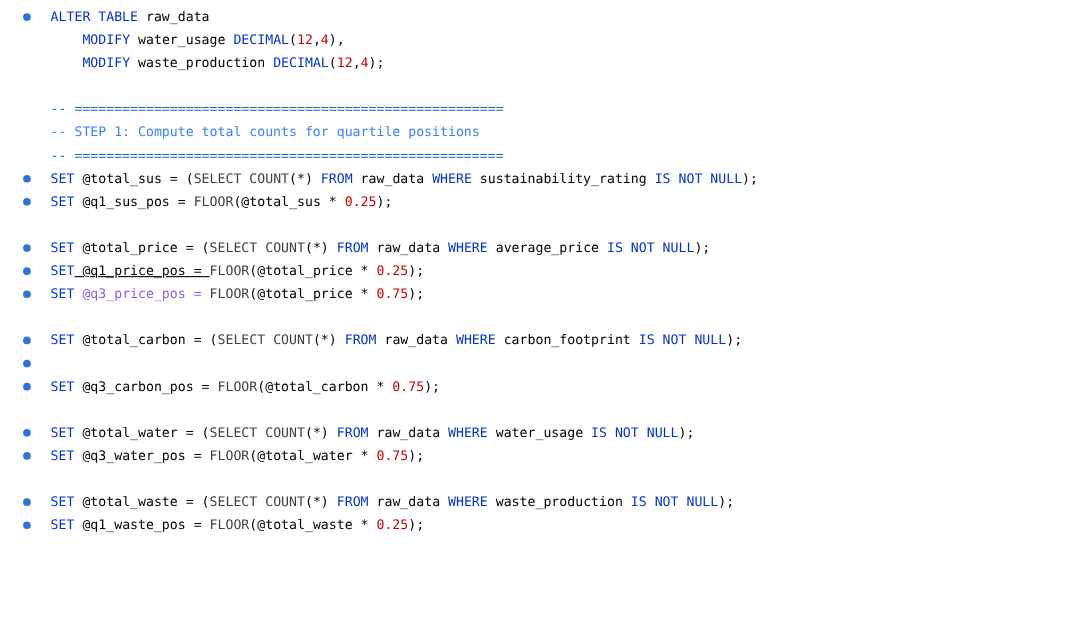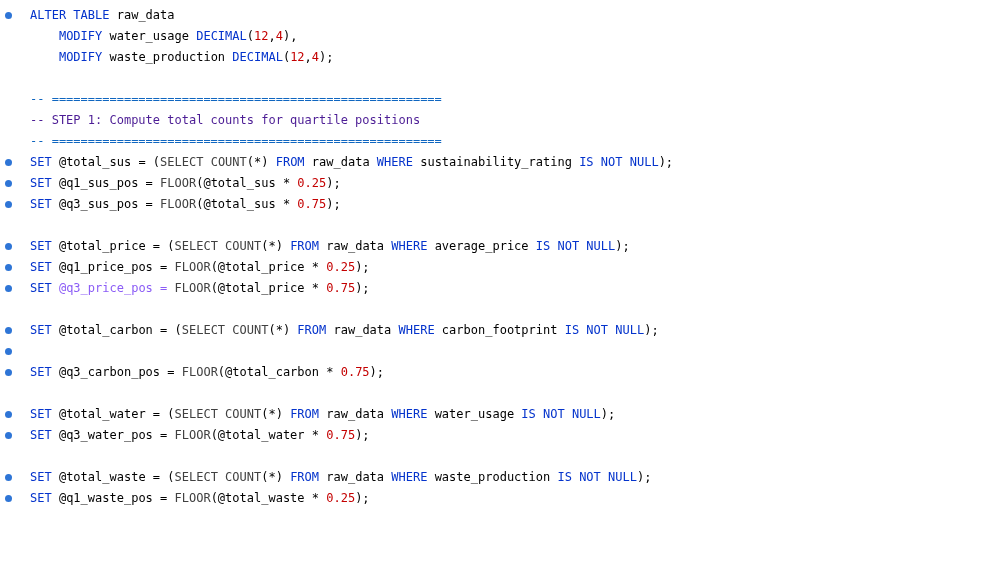--- a/index.html
+++ b/index.html
@@ -17,20 +17,21 @@
     font-family:"DejaVu Sans Mono","Liberation Mono",monospace;
     font-size:12px;
     line-height:21px;
     padding-top:5px;
     box-sizing:border-box;
   }
   .code-line{
     display:flex;
     align-items:flex-start;
     height:21px;
+    margin-left:16px;
   }
   .gutter{
     flex:0 0 30px;
     width:30px;
     height:21px;
     position:relative;
   }
   .bullet{
     position:absolute;
     left:5px;
@@ -66,59 +67,53 @@
     <div class="code-line">
       <span class="gutter"></span>
       <span class="code-text"></span>
     </div>
     <div class="code-line">
       <span class="gutter"></span>
       <span class="code-text"><span style="color: rgb(15, 102, 192);">-- ======================================================</span></span>
     </div>
     <div class="code-line">
       <span class="gutter"></span>
-      <span class="code-text"><span style="color: #4c1d95; text-align: center;">-- STEP 1: Compute total counts for quartile positions</span></span>
+      <span class="code-text"><span style="color: #3b82f6; text-align: center;">-- STEP 1: Compute total counts for quartile positions</span></span>
     </div>
     <div class="code-line">
       <span class="gutter"></span>
       <span class="code-text"><span style="color: rgb(15, 102, 192);">-- ======================================================</span></span>
     </div>
     <div class="code-line">
       <span class="gutter">
         <span class="bullet" style="background: rgb(46, 117, 214);"></span>
       </span>
       <span class="code-text"><span style="color: rgb(4, 51, 204);">SET</span><span style="color: rgb(0, 0, 0);"> @total_sus = (</span><span style="color: rgb(64, 64, 64);">SELECT</span><span style="color: rgb(0, 0, 0);"> </span><span style="color: rgb(64, 64, 64);">COUNT</span><span style="color: rgb(0, 0, 0);">(*) </span><span style="color: rgb(4, 51, 204);">FROM</span><span style="color: rgb(0, 0, 0);"> raw_data </span><span style="color: rgb(4, 51, 204);">WHERE</span><span style="color: rgb(0, 0, 0);"> sustainability_rating </span><span style="color: rgb(4, 51, 204);">IS NOT NULL</span><span style="color: rgb(0, 0, 0);">);</span></span>
     </div>
     <div class="code-line">
       <span class="gutter">
         <span class="bullet" style="background: rgb(46, 117, 214);"></span>
       </span>
       <span class="code-text"><span style="color: rgb(4, 51, 204);">SET</span><span style="color: rgb(0, 0, 0);"> @q1_sus_pos = </span><span style="color: rgb(64, 64, 64);">FLOOR</span><span style="color: rgb(0, 0, 0);">(@total_sus * </span><span style="color: rgb(196, 0, 0);">0.25</span><span style="color: rgb(0, 0, 0);">);</span></span>
     </div>
     <div class="code-line">
-      <span class="gutter">
-        <span class="bullet" style="background: rgb(46, 117, 214);"></span>
-      </span>
-      <span class="code-text"><span style="color: rgb(4, 51, 204);">SET</span><span style="color: rgb(0, 0, 0);"> @q3_sus_pos = </span><span style="color: rgb(64, 64, 64);">FLOOR</span><span style="color: rgb(0, 0, 0);">(@total_sus * </span><span style="color: rgb(196, 0, 0);">0.75</span><span style="color: rgb(0, 0, 0);">);</span></span>
-    </div>
-    <div class="code-line">
       <span class="gutter"></span>
       <span class="code-text"></span>
     </div>
     <div class="code-line">
       <span class="gutter">
         <span class="bullet" style="background: rgb(46, 117, 214);"></span>
       </span>
       <span class="code-text"><span style="color: rgb(4, 51, 204);">SET</span><span style="color: rgb(0, 0, 0);"> @total_price = (</span><span style="color: rgb(64, 64, 64);">SELECT</span><span style="color: rgb(0, 0, 0);"> </span><span style="color: rgb(64, 64, 64);">COUNT</span><span style="color: rgb(0, 0, 0);">(*) </span><span style="color: rgb(4, 51, 204);">FROM</span><span style="color: rgb(0, 0, 0);"> raw_data </span><span style="color: rgb(4, 51, 204);">WHERE</span><span style="color: rgb(0, 0, 0);"> average_price </span><span style="color: rgb(4, 51, 204);">IS NOT NULL</span><span style="color: rgb(0, 0, 0);">);</span></span>
     </div>
     <div class="code-line">
       <span class="gutter">
         <span class="bullet" style="background: rgb(46, 117, 214);"></span>
       </span>
-      <span class="code-text"><span style="color: rgb(4, 51, 204);">SET</span><span style="color: rgb(0, 0, 0);"> @q1_price_pos = </span><span style="color: rgb(64, 64, 64);">FLOOR</span><span style="color: rgb(0, 0, 0);">(@total_price * </span><span style="color: rgb(196, 0, 0);">0.25</span><span style="color: rgb(0, 0, 0);">);</span></span>
+      <span class="code-text"><span style="color: rgb(4, 51, 204);">SET</span><span style="color: rgb(0, 0, 0); text-decoration: underline;"> @q1_price_pos = </span><span style="color: rgb(64, 64, 64);">FLOOR</span><span style="color: rgb(0, 0, 0);">(@total_price * </span><span style="color: rgb(196, 0, 0);">0.25</span><span style="color: rgb(0, 0, 0);">);</span></span>
     </div>
     <div class="code-line">
       <span class="gutter">
         <span class="bullet" style="background: rgb(46, 117, 214);"></span>
       </span>
       <span class="code-text"><span style="color: rgb(4, 51, 204);">SET</span><span style="color: #8b5cf6;"> @q3_price_pos = </span><span style="color: rgb(64, 64, 64);">FLOOR</span><span style="color: rgb(0, 0, 0);">(@total_price * </span><span style="color: rgb(196, 0, 0);">0.75</span><span style="color: rgb(0, 0, 0);">);</span></span>
     </div>
     <div class="code-line">
       <span class="gutter"></span>
       <span class="code-text"></span>

